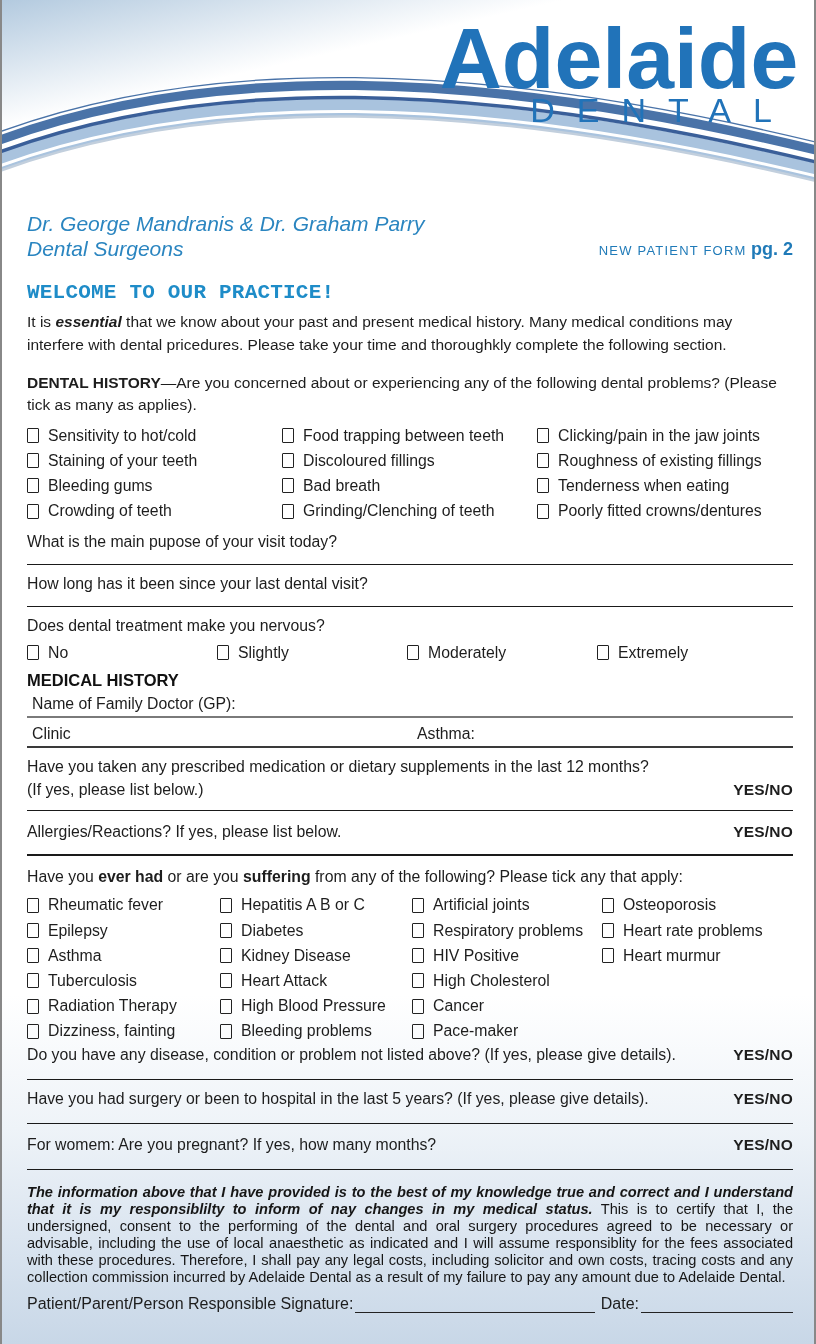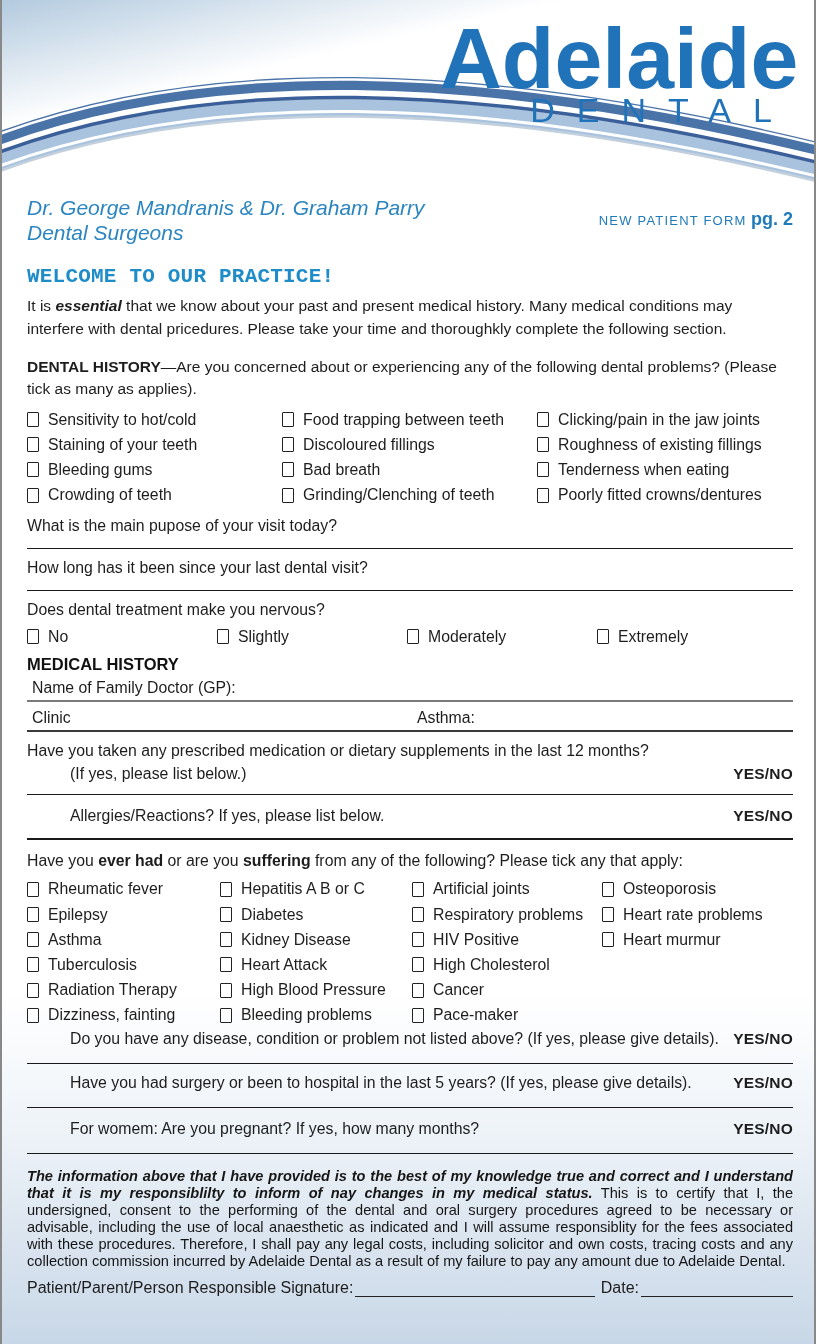--- a/index.html
+++ b/index.html
@@ -5,21 +5,21 @@
   html,body{margin:0;padding:0;background:#888;}
   #page{
     position:relative;width:812px;height:1344px;margin:0 auto;overflow:hidden;
     background:linear-gradient(180deg,#ffffff 0%,#ffffff 74%,#eef3f8 84%,#dbe5f0 92%,#c8d7e7 100%);
     font-family:"Liberation Sans",sans-serif;color:#1d1d1d;
   }
   #hdr{position:absolute;top:0;left:0;}
   .content{position:absolute;top:195px;left:25px;width:766px;}
 
   
-  .prac-row{display:flex;justify-content:space-between;align-items:center;margin-top:0;}
+  .prac-row{display:flex;justify-content:space-between;align-items:flex-end;margin-top:16px;}
   .prac-names{font-style:italic;color:#2a85c0;font-size:21px;line-height:25px;}
   .form-tag{white-space:nowrap;padding-bottom:1px;}
   .npf{color:#1f7ab8;font-size:13px;letter-spacing:1.2px;}
   .pgnum{color:#1f7ab8;font-size:18px;font-weight:bold;}
 
   h2.welcome{margin:20px 0 0 0;font-size:21px;font-weight:bold;color:#1e8cc8;letter-spacing:.2px;font-family:Liberation Mono, monospace;}
   p.intro{margin:6px 0 0 0;font-size:15.5px;line-height:23px;}
   .bi{font-weight:bold;font-style:italic;}
   .b{font-weight:bold;}
 
@@ -34,21 +34,21 @@
   .q{margin-top:9px;font-size:15.8px;}
   .line{border-bottom:1px solid #1a1a1a;margin-top:13px;height:0;}
   .line.thick{border-bottom-width:2px;}
   .line.gray{border-bottom:2px solid #7a7a7a;margin-top:3px;}
   .line.dark2{border-bottom:2px solid #3a3a3a;margin-top:3px;}
 
   h3.med{margin:9px 0 0 0;font-size:16.5px;font-weight:bold;color:#111;}
   .gp-label{margin-top:5px;font-size:15.8px;padding-left:5px;}
   .clinic-row{margin-top:7px;font-size:15.8px;display:grid;grid-template-columns:385px auto;padding-left:5px;}
 
-  .yn-row{display:flex;justify-content:space-between;align-items:baseline;font-size:15.8px;margin-left:43px;}
+  .yn-row{display:flex;justify-content:space-between;align-items:baseline;font-size:15.8px;}
   .yn{font-weight:bold;font-size:15.5px;letter-spacing:.2px;}
   .mt12{margin-top:12px;} .mt10{margin-top:10px;}
 
   p.consent{margin:14px 0 0 0;font-size:14.6px;line-height:17px;text-align:justify;color:#161616;}
   .sig-row{display:flex;align-items:flex-end;margin-top:9px;font-size:16px;}
   .sig-line{flex:1 1 auto;border-bottom:1.4px solid #222;height:17px;margin:0 6px 0 2px;}
   .date-line{width:152px;border-bottom:1.4px solid #222;height:17px;margin-left:2px;}
 </style>
 </head>
 <body>

